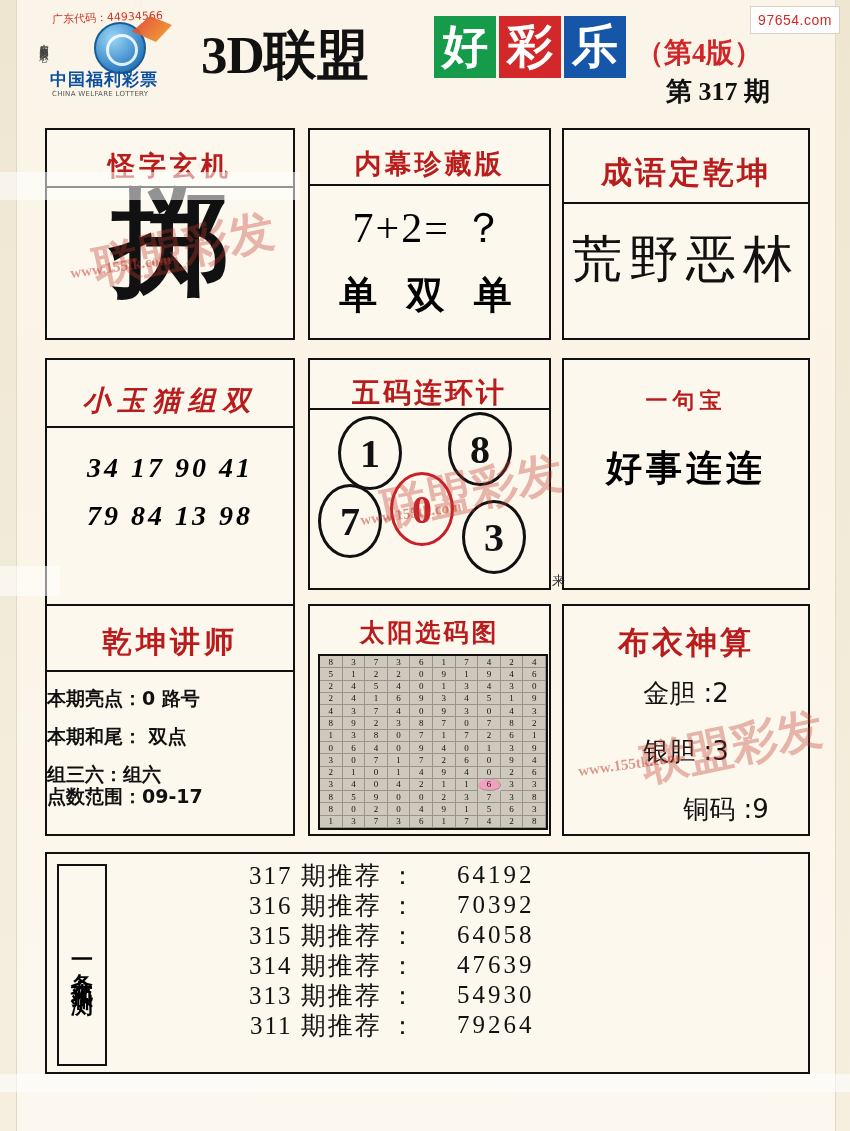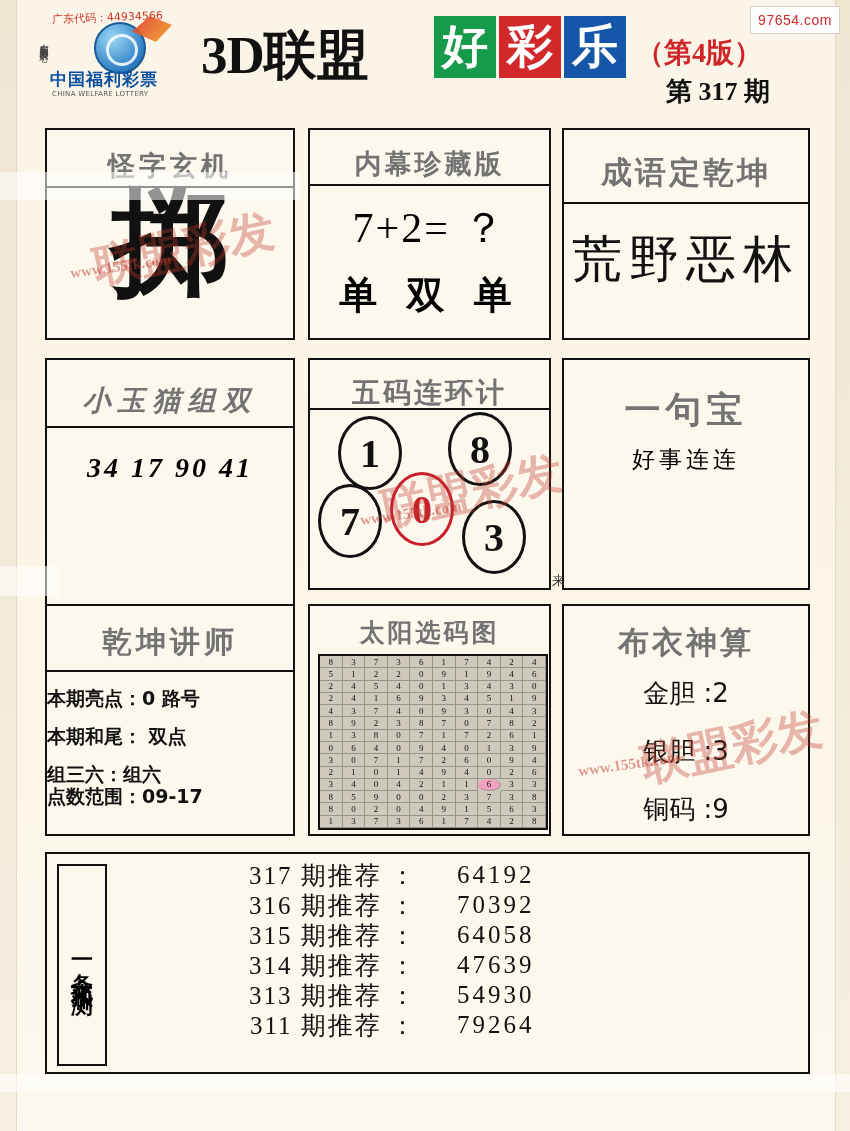--- a/index.html
+++ b/index.html
@@ -92,21 +92,21 @@
     font-family:"Liberation Serif",serif;font-weight:bold;white-space:nowrap;
   }
 
   
   .box{
     position:absolute;border:2px solid #111;background:#fdf8ee;
     box-sizing:border-box;
   }
   .box-title{
     position:absolute;left:0;top:0;width:100%;
-    text-align:center;font-weight:bold;color:#737373;
+    text-align:center;font-weight:bold;color:#b91c1c;
     font-family:"DejaVu Sans",sans-serif;
   }
   .divider{position:absolute;left:0;width:100%;border-top:2px solid #111;}
 
   
   #r1c1{left:45px;top:128px;width:250px;height:212px;}
   #r1c2{left:308px;top:128px;width:243px;height:212px;}
   #r1c3{left:562px;top:128px;width:248px;height:212px;}
 
   
@@ -154,22 +154,22 @@
   .balls{position:absolute;left:0;top:52px;width:100%;height:175px;}
   .ball-n{
     position:absolute;width:58px;height:68px;border-radius:50%;
     border:3px solid #111;background:#fdf8ee;
     display:flex;align-items:center;justify-content:center;
     font-size:40px;font-weight:bold;font-family:"Liberation Serif",serif;color:#111;
   }
   .ball-n.red{color:#c8202a;border-color:#c8202a;}
 
   
-  .t6{top:26px;font-size:36px;letter-spacing:5px;}
-  .ph1{top:84px;font-size:23px;letter-spacing:4px;font-weight:normal;}
+  .t6{top:26px;font-size:22px;letter-spacing:5px;}
+  .ph1{top:84px;font-size:36px;letter-spacing:4px;font-weight:bold;}
   .ph2{top:140px;font-size:36px;letter-spacing:4px;font-weight:bold;}
 
   
   .t7{top:16px;font-size:30px;letter-spacing:4px;}
   .line7{position:absolute;width:100%;text-align:left;font-size:19px;font-weight:bold;color:#111;}
 
   
   .t8{top:10px;font-size:25px;letter-spacing:3px;}
   .grid{
     position:absolute;left:8px;top:48px;width:226px;height:172px;
@@ -260,20 +260,21 @@
   <div class="box" id="r1c3">
     <div class="box-title h-cjk t3 ctr">成语定乾坤</div>
     <div class="divider" style="top:72px;"></div>
     <div class="ctr idiom h-cjk">荒野恶林</div>
   </div>
 
   <div class="box" id="r2c1">
     <div class="box-title h-cjk t4 ctr">小玉猫组双</div>
     <div class="divider" style="top:66px;"></div>
     <div class="ctr nums4">34 17 90 41</div>
+    <div class="ctr nums4b">79 84 13 98</div>
   </div>
 
   <div class="box" id="r2c2">
     <div class="box-title h-cjk t5 ctr">五码连环计</div>
     <div class="divider" style="top:48px;"></div>
     <div class="balls">
       <div class="ball-n" style="left:28px;top:4px;">1</div>
       <div class="ball-n" style="left:138px;top:0px;">8</div>
       <div class="ball-n" style="left:8px;top:72px;">7</div>
       <div class="ball-n red" style="left:80px;top:60px;">0</div>
@@ -438,21 +439,21 @@
         <span>4</span>
         <span>2</span>
         <span>8</span>
       </div>
   </div>
 
   <div class="box" id="r3c3">
     <div class="box-title h-cjk t9 ctr">布衣神算</div>
     <div class="l9" style="top:70px;">金胆 :2</div>
     <div class="l9" style="top:128px;">银胆 :3</div>
-    <div class="l9" style="top:186px;">铜码 :9</div>
+    <div class="l9" style="top:186px;padding-left:40px;">铜码 :9</div>
   </div>
 
   <div class="box" id="bottom">
     <div class="vlabel">一条龙预测</div>
     <div class="rows" id="forecast-rows">
         <div class="prow">
           <div class="k">317 期推荐 ：</div>
           <div class="v">64192</div>
         </div>
         <div class="prow">

